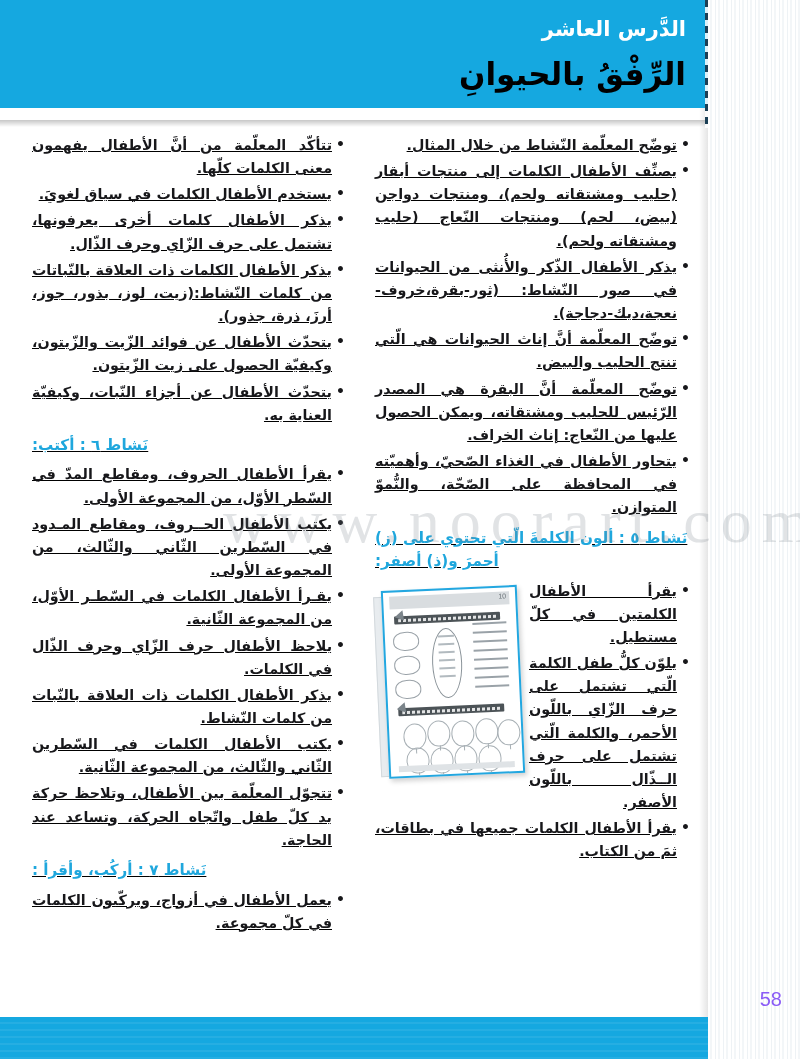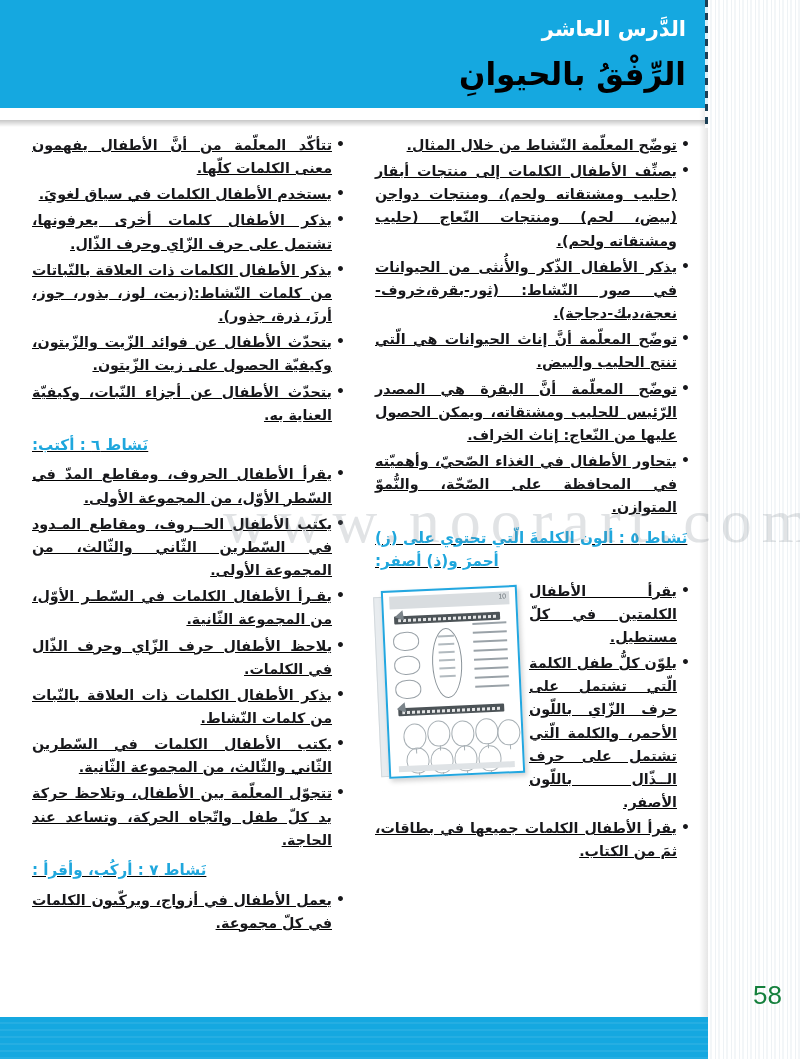--- a/index.html
+++ b/index.html
@@ -60,21 +60,21 @@
     background:#15a8e0;z-index:2;
   }
   .footer::after{
     content:"";position:absolute;top:0;left:0;right:0;height:42px;
     background:repeating-linear-gradient(to bottom,
       rgba(255,255,255,.00) 0px,rgba(255,255,255,.00) 5px,
       rgba(255,255,255,.07) 5px,rgba(255,255,255,.07) 7px);
   }
   .page-number{
     position:absolute;right:18px;bottom:48px;z-index:5;
-    color:#15803d;font-size:26px;font-weight:normal;
+    color:#8b5cf6;font-size:20px;font-weight:normal;
     font-family:"Liberation Sans",sans-serif;
   }
 
   
   .content{
     position:absolute;top:128px;right:92px;left:0;bottom:42px;
     z-index:3;padding:6px 0 0 0;
   }
   .cols{
     display:flex;flex-direction:row;height:100%;

